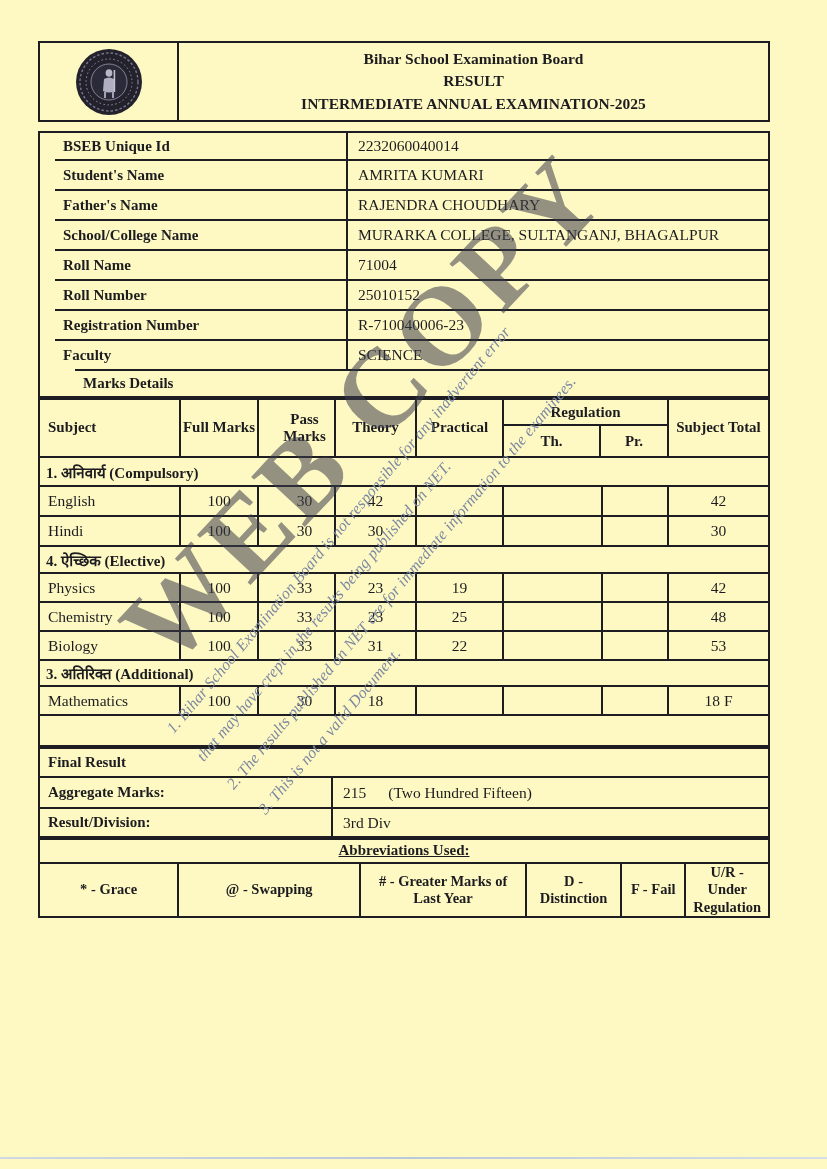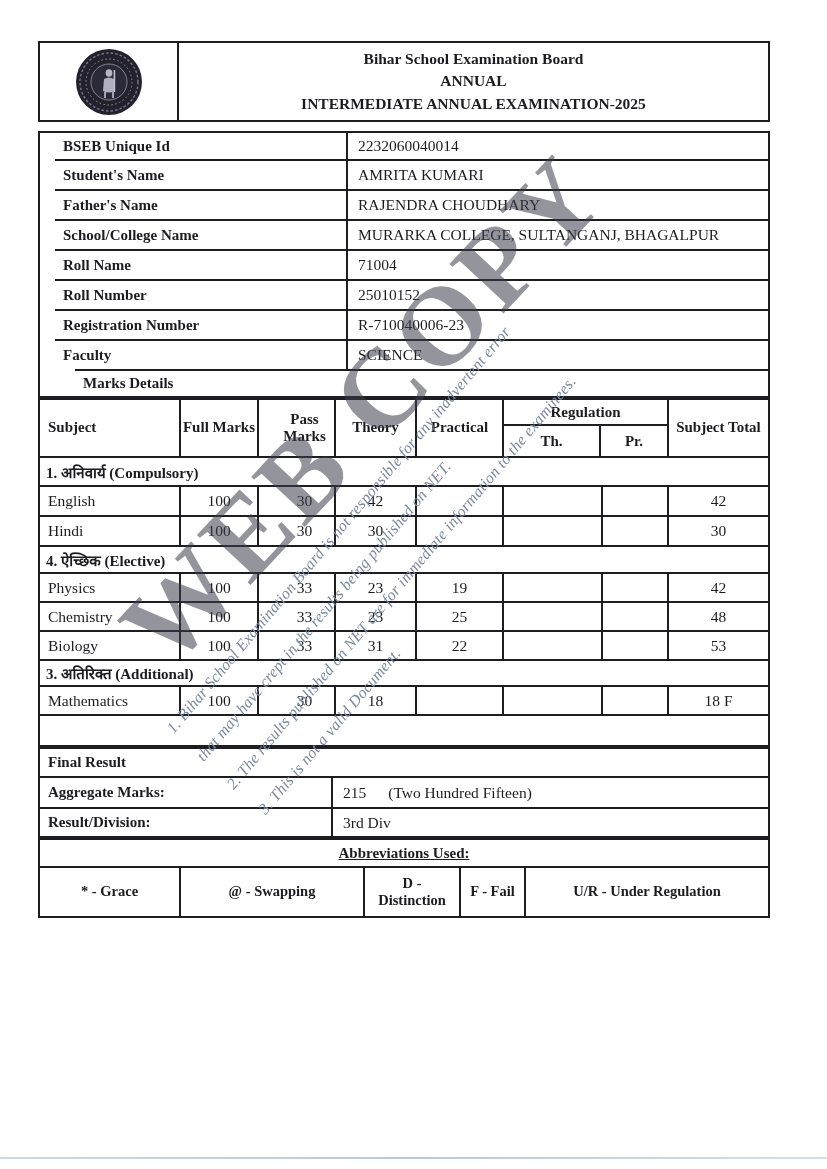--- a/index.html
+++ b/index.html
@@ -1,18 +1,18 @@
 <!DOCTYPE html>
 <html><head>
 <meta charset="utf-8">
 <style>
   html,body{margin:0;padding:0;background:#e9e9e9;}
   .sheet{
     position:relative;width:827px;height:1169px;margin:0 auto;
-    background:#ffffff;overflow:hidden;
+    background:#fef9c3;overflow:hidden;
     font-family:"Liberation Serif",serif;color:#1c1c20;
   }
   .box{position:absolute;left:38px;width:732px;border:2px solid #1d1d22;box-sizing:border-box;}
   
   #hdr{top:41px;height:81px;display:flex;}
   .logo-cell{width:139px;border-right:2px solid #1d1d22;display:flex;align-items:center;justify-content:center;box-sizing:border-box;}
   .title-cell{flex:1;display:flex;flex-direction:column;justify-content:center;text-align:center;font-weight:bold;font-size:15.5px;line-height:1.45;}
   
   #details{top:131px;height:267px;display:flex;flex-direction:column;overflow:hidden;padding-left:15px;}
   .drow{display:flex;height:30px;border-top:2px solid #1d1d22;box-sizing:border-box;}
@@ -89,21 +89,21 @@
         <circle cx="34" cy="34" r="23" fill="none" stroke="#8d8ba0" stroke-width="1" stroke-dasharray="1.6 2.4"></circle>
         <circle cx="34" cy="34" r="18" fill="#2a2a38" stroke="#9a98ac" stroke-width="0.8"></circle>
         <ellipse cx="34" cy="25" rx="3.4" ry="3.8" fill="#b9b7c6"></ellipse>
         <path d="M29 31 Q34 28 39 31 L40 43 Q34 46 28 43 Z" fill="#b0aec0"></path>
         <rect x="38.6" y="22" width="1.6" height="22" fill="#c4c2d0"></rect>
         <path d="M30 44 L30 50 M38 44 L38 50" stroke="#a3a1b4" stroke-width="2"></path>
       </svg>
     </div>
     <div class="title-cell">
       <div>Bihar School Examination Board</div>
-      <div>ANNUAL</div>
+      <div>RESULT</div>
       <div>INTERMEDIATE ANNUAL EXAMINATION-2025</div>
     </div>
   </div>
 
   <div class="box" id="details">
     <div class="drow first">
       <div class="dlabel">BSEB Unique Id</div>
       <div class="dvalue">2232060040014</div>
     </div>
     <div class="drow">
@@ -239,20 +239,21 @@
       <div class="dlabel">Result/Division:</div>
       <div class="fvalue">3rd Div</div>
     </div>
   </div>
 
   <div class="box" id="abbrev">
     <div class="ab-title">Abbreviations Used:</div>
     <div class="ab-cells">
       <div class="ab-cell nb ab-1">* - Grace</div>
       <div class="ab-cell ab-2">@ - Swapping</div>
+      <div class="ab-cell ab-3"># - Greater Marks of Last Year</div>
       <div class="ab-cell ab-4">D - Distinction</div>
       <div class="ab-cell ab-5">F - Fail</div>
       <div class="ab-cell ab-6">U/R - Under Regulation</div>
     </div>
   </div>
 
   <div class="wm-big">WEB COPY</div>
   <div class="disc" id="disc1">1. Bihar School Examination Board is not responsible for any inadvertent error</div>
   <div class="disc" id="disc2">that may have crept in the results being published on NET.</div>
   <div class="disc" id="disc3">2. The results published on NET are for immediate information to the examinees.</div>

